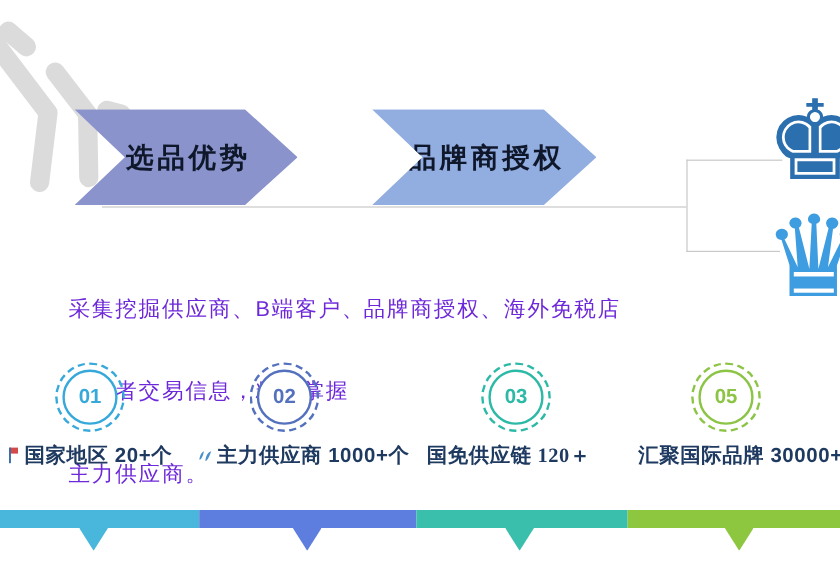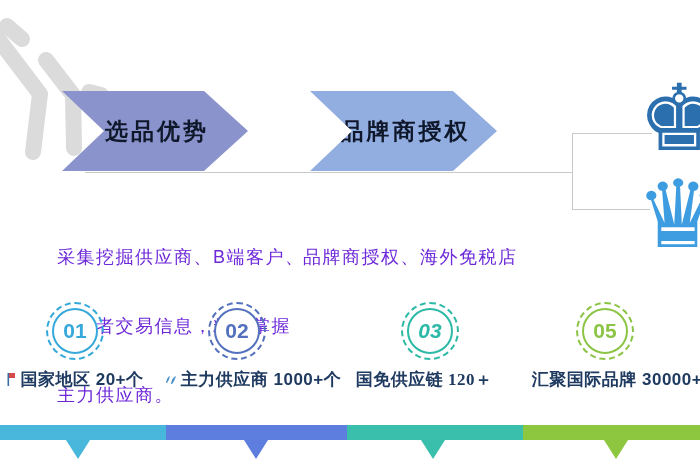--- a/index.html
+++ b/index.html
@@ -47,25 +47,25 @@
 
   
   .step-circle{
     position:absolute;top:302px;width:58px;height:58px;border-radius:50%;
     border:2px dashed;box-sizing:border-box;
     display:flex;align-items:center;justify-content:center;
   }
   .step-inner{
     width:46px;height:46px;border-radius:50%;border:2.5px solid;box-sizing:border-box;
     display:flex;align-items:center;justify-content:center;
-    font-size:21px;font-weight:bold;background:#fff;
+    font-size:17px;font-weight:bold;background:#fff;
   }
   #circle-1{left:46px;border-color:#36a9da;} #circle-1 .step-inner{border-color:#36a9da;color:#36a9da;}
   #circle-2{left:208px;border-color:#5471be;} #circle-2 .step-inner{border-color:#5471be;color:#5471be;}
-  #circle-3{left:401px;border-color:#2cb9a6;font-style:italic;} #circle-3 .step-inner{border-color:#2cb9a6;color:#2cb9a6;}
+  #circle-3{left:401px;border-color:#2cb9a6;} #circle-3 .step-inner{border-color:#2cb9a6;color:#2cb9a6;}
   #circle-4{left:576px;border-color:#8cc445;} #circle-4 .step-inner{border-color:#8cc445;color:#8cc445;}
 
   
   .step-label{
     position:absolute;top:368px;width:210px;text-align:center;
     color:#1f3a60;font-size:17px;font-weight:bold;letter-spacing:0.5px;
     display:flex;align-items:center;justify-content:center;gap:3px;
   }
   #label-1{left:-30px;}
   #label-2{left:148px;text-align:right;}

